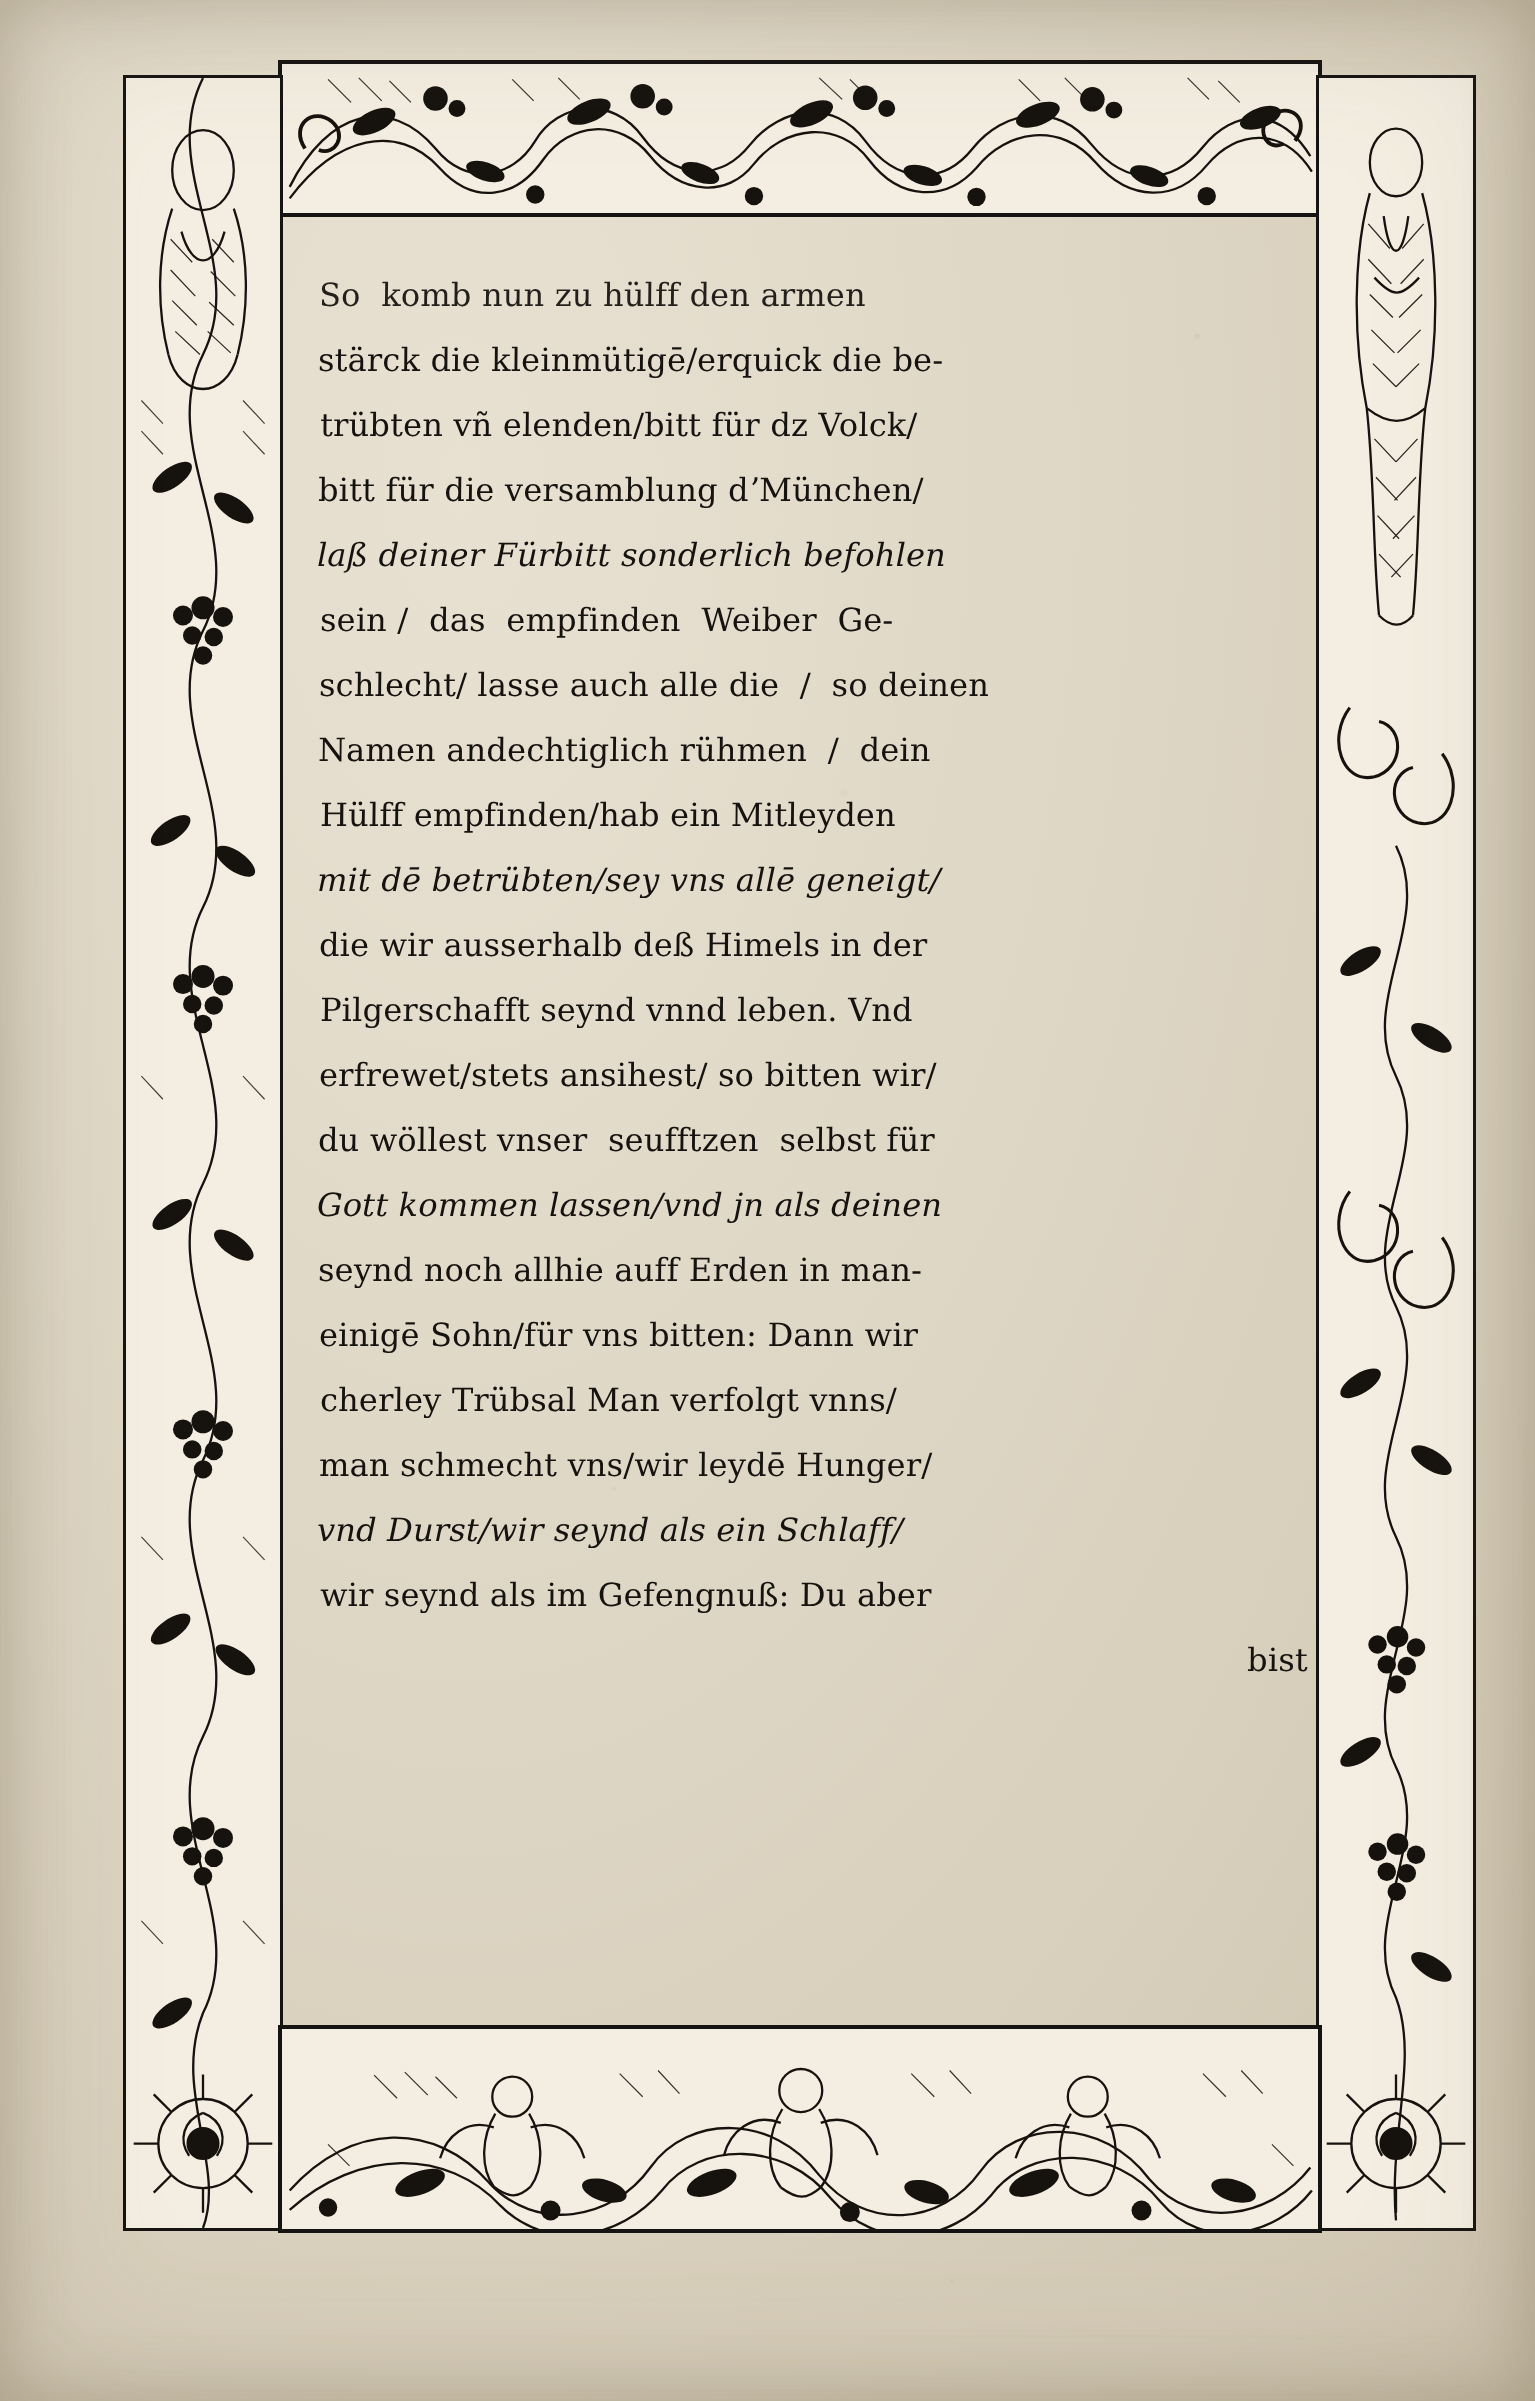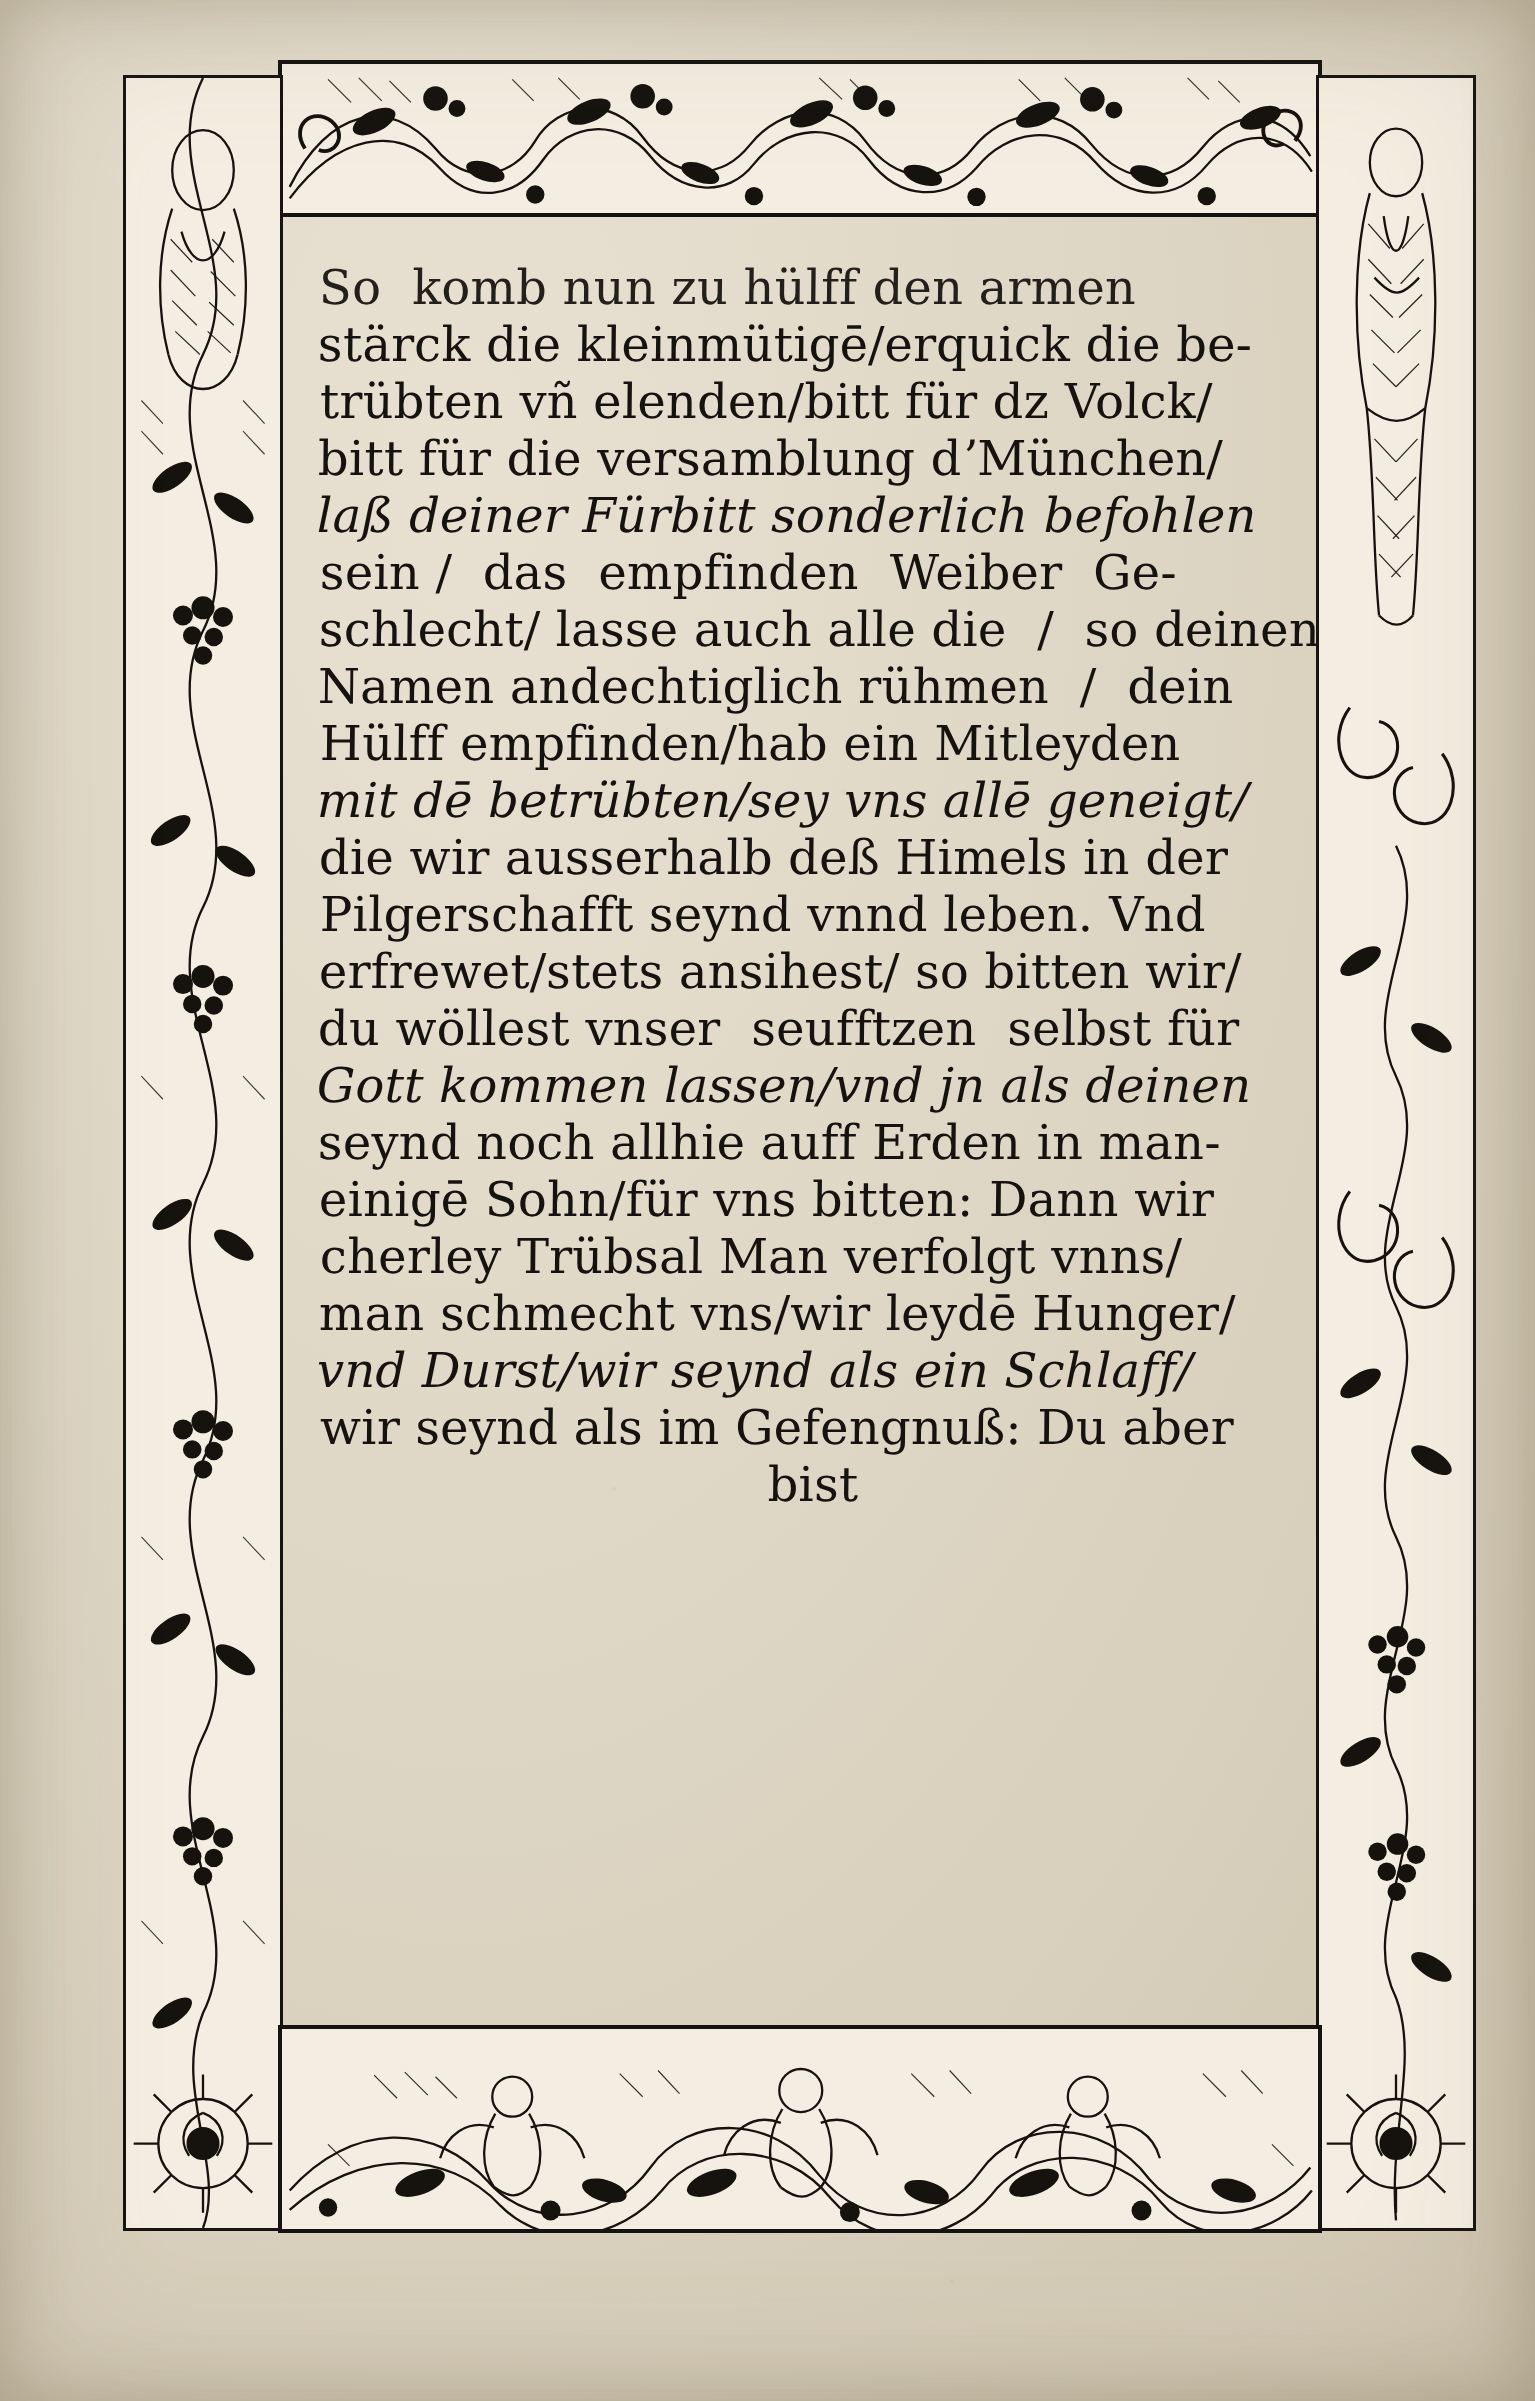--- a/index.html
+++ b/index.html
@@ -100,29 +100,30 @@
   
   #textblock {
     position: absolute;
     left: 270px;
     top: 230px;
     width: 990px;
     height: 1743px;
   }
   .line {
     font-family: "DejaVu Serif", "Liberation Serif", serif;
-    font-size: 48px;
+    font-size: 32px;
     line-height: 57px;
     color: #15120f;
     white-space: pre;
     letter-spacing: 0.2px;
     text-rendering: optimizeLegibility;
     transform: skewX(-0.6deg);
-  }
-  .line.right  { text-align: center; }
+    margin-top: 8px;
+  }
+  .line.right  { text-align: right; }
 
   
   .line:nth-child(odd)  { margin-left: 0.8px; }
   .line:nth-child(3n)   { margin-left: 2.3px; }
   .line:nth-child(5n)   { margin-left: -0.8px; font-style: italic; }
 
   .ink-fade { opacity: .93; }
 </style>
 </head>
 <body>

